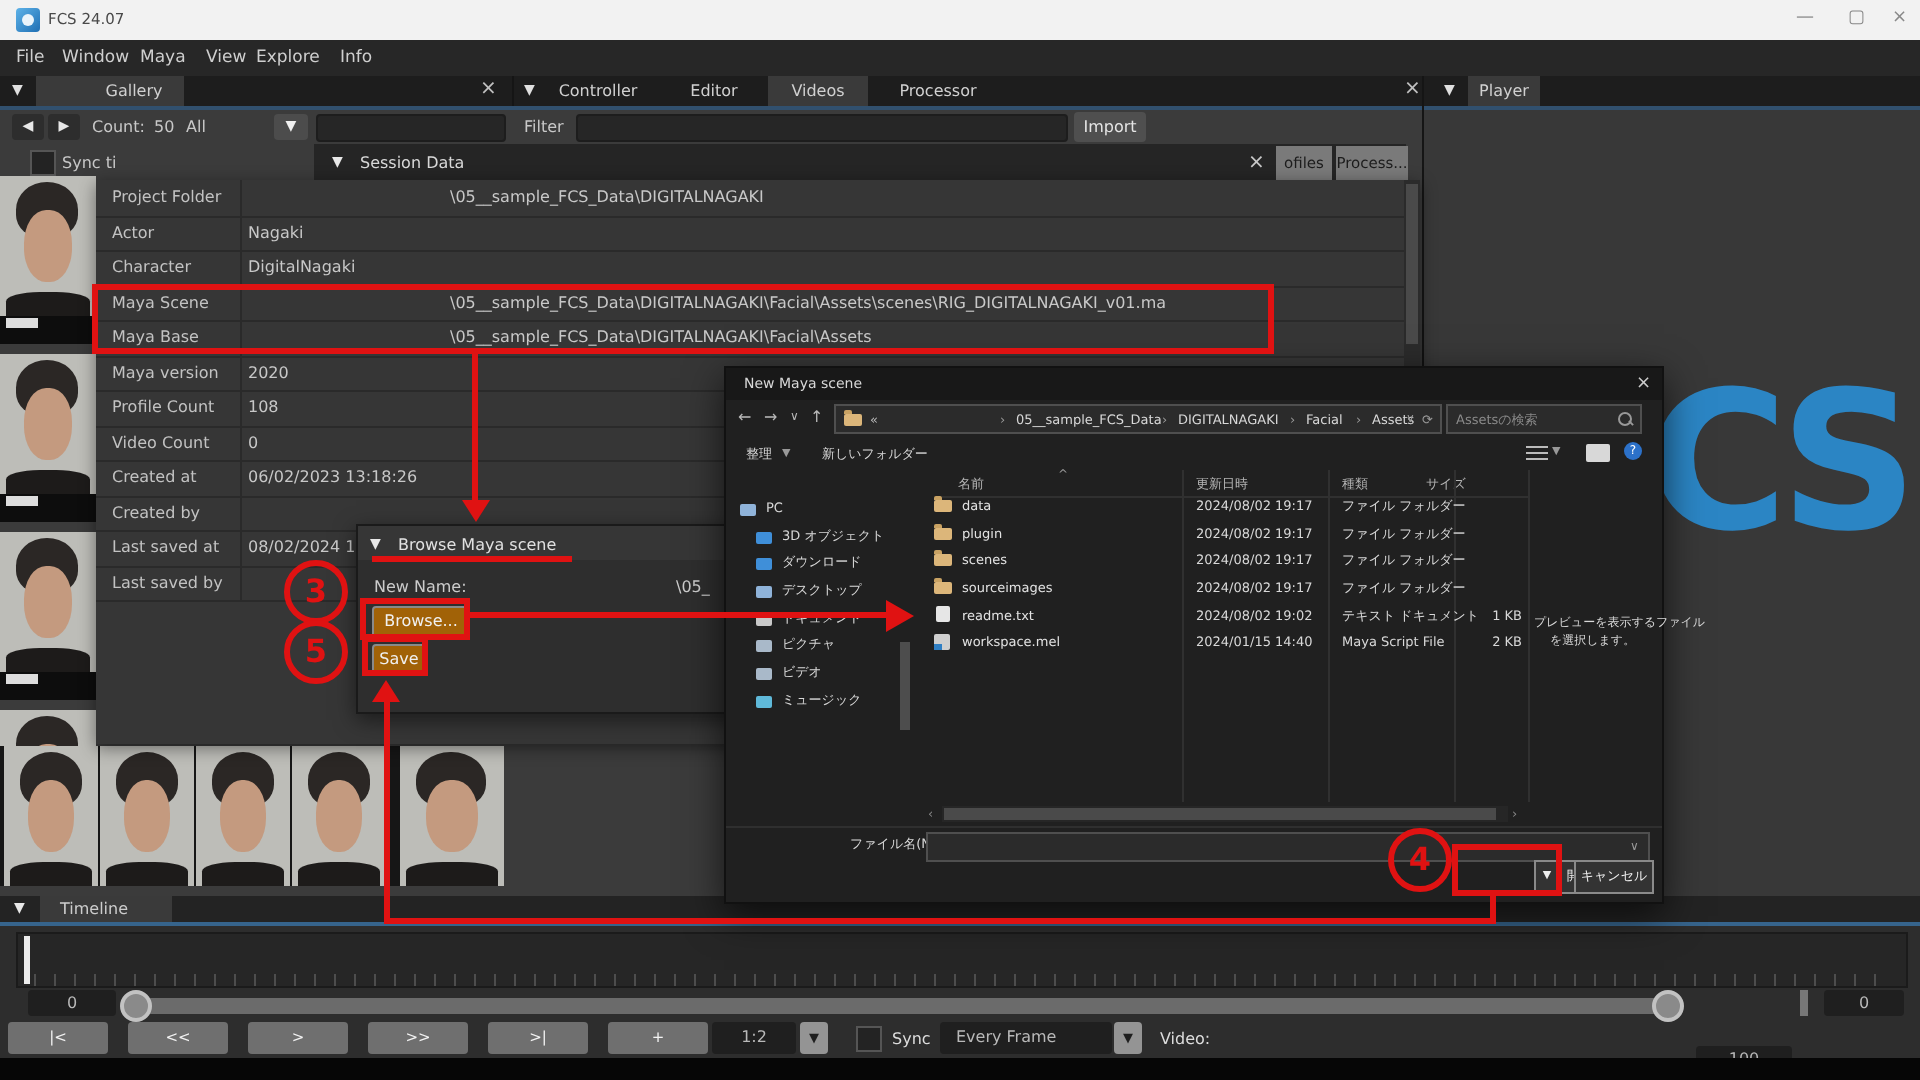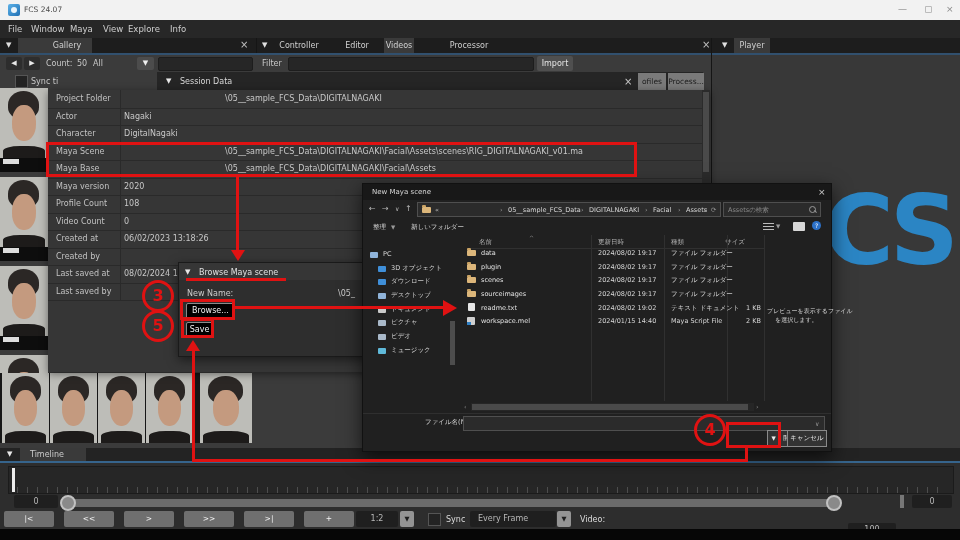--- a/index.html
+++ b/index.html
@@ -46,21 +46,21 @@
   .srow{position:absolute;left:0;width:662px;height:17.5px;border-bottom:1px solid #2a2a2a;}
   .slabel{position:absolute;left:8px;top:4px;color:#c2c2c2;}
   .sval{position:absolute;left:76px;top:4px;color:#c8c8c8;}
   .sval.indent{left:177px;}
   .coldiv{position:absolute;left:72px;top:0;width:1px;height:100%;background:#2a2a2a;}
   .vscroll{position:absolute;background:#2b2b2b;}
   .vthumbbar{position:absolute;background:#4a4a4a;}
   
   .popup{left:178px;top:262px;width:200px;height:93px;background:#2e2e2e;border:1px solid #1a1a1a;box-shadow:0 3px 10px rgba(0,0,0,.5);z-index:6;}
   .popup-head{position:absolute;left:0;top:0;width:100%;height:17px;background:#363636;}
-  .gbtn{position:absolute;background:#000000;border:1px solid #8a8a8a;color:#f0f0f0;text-align:center;border-radius:2px;}
+  .gbtn{position:absolute;background:#a16207;border:1px solid #8a8a8a;color:#f0f0f0;text-align:center;border-radius:2px;}
   
   .dialog{left:362px;top:183px;width:468px;height:267px;background:#202020;border:1px solid #111;box-shadow:0 6px 18px rgba(0,0,0,.65);z-index:7;}
   .dlg-title{position:absolute;left:0;top:0;width:100%;height:16px;background:#181818;}
   .dlg-box{position:absolute;background:#2b2b2b;border:1px solid #4f4f4f;}
   .dlg-text{position:absolute;white-space:nowrap;font-size:6.5px;color:#d8d8d8;}
   .dlg-ico{position:absolute;color:#b8b8b8;font-size:8px;}
   .colline{position:absolute;width:1px;background:#303030;}
   .folder{position:absolute;width:9px;height:6px;background:#dcb67a;border-radius:1px;}
   .folder:before{content:"";position:absolute;left:0;top:-2px;width:4px;height:2px;background:#c9a263;border-radius:1px 1px 0 0;}
   .ficon-txt{position:absolute;width:7px;height:8px;background:#e6e6e6;border-radius:1px;}
@@ -114,21 +114,21 @@
 </div>
 
 <div class="abs tabbar"></div>
 <span class="paneglyph" style="left:6px;">▼</span>
 <div class="tab active" style="left:18px;width:50px;padding-left:24px;">Gallery</div>
 <span class="closex" style="left:240px;">×</span>
 <div class="panediv" style="left:256px;top:38px;width:1px;height:15px;"></div>
 <span class="paneglyph" style="left:262px;">▼</span>
 <div class="tab" style="left:268px;width:62px;">Controller</div>
 <div class="tab" style="left:332px;width:50px;">Editor</div>
-<div class="tab active" style="left:384px;width:30px;">Videos</div>
+<div class="tab active" style="left:384px;width:50px;">Videos</div>
 <div class="tab" style="left:436px;width:66px;">Processor</div>
 <span class="closex" style="left:702px;">×</span>
 <span class="paneglyph" style="left:722px;">▼</span>
 <div class="tab active" style="left:734px;width:36px;">Player</div>
 <div class="abs blueline"></div>
 
 <div class="abs gallerybg"></div>
 <div class="abs playerbg">
   <div class="fcslogo" style="color: rgb(43, 133, 196);">FCS</div>
 </div>
@@ -323,21 +323,21 @@
   <span class="dlg-text" style="left:48px;top:39px;">新しいフォルダー</span>
   <div class="abs" style="left:400px;top:39px;width:11px;height:8px;background:repeating-linear-gradient(#bbb 0 1px,transparent 1px 3px);"></div>
   <span class="dlg-text" style="left:413px;top:39px;font-size:5.5px;color:#999999;">▼</span>
   <div class="abs" style="left:430px;top:38px;width:12px;height:9px;background:#d8d8d8;border-radius:1px;"></div>
   <div class="helpico" style="left:449px;top:37px;">?</div>
 
   <span class="dlg-text" style="left:116px;top:54px;color:#b5b5b5;">名前</span>
   <span class="dlg-text" style="left:166px;top:50px;color:#999999;font-size:6px;">^</span>
   <span class="dlg-text" style="left:235px;top:54px;color:#b5b5b5;">更新日時</span>
   <span class="dlg-text" style="left:308px;top:54px;color:#b5b5b5;">種類</span>
-  <span class="dlg-text" style="left:362px;top:54px;color:#b5b5b5;">サイズ</span>
+  <span class="dlg-text" style="left:350px;top:54px;color:#b5b5b5;">サイズ</span>
   <div class="colline" style="left:228px;top:51px;height:166px;"></div>
   <div class="colline" style="left:301px;top:51px;height:166px;"></div>
   <div class="colline" style="left:364px;top:51px;height:166px;"></div>
   <div class="colline" style="left:401px;top:51px;height:166px;"></div>
   <div class="abs" style="left:108px;top:64px;width:293px;height:1px;background:#303030;"></div>
 
   <div class="place-ico" style="left:7px;top:68px;background:#8fb3d9;"></div>
   <span class="dlg-text" style="left:8px;top:66px;padding-left:12px;">PC</span>
   <div class="place-ico" style="left:15px;top:82px;background:#3f8fd9;"></div>
   <span class="dlg-text" style="left:28px;top:80px;">3D オブジェクト</span>

